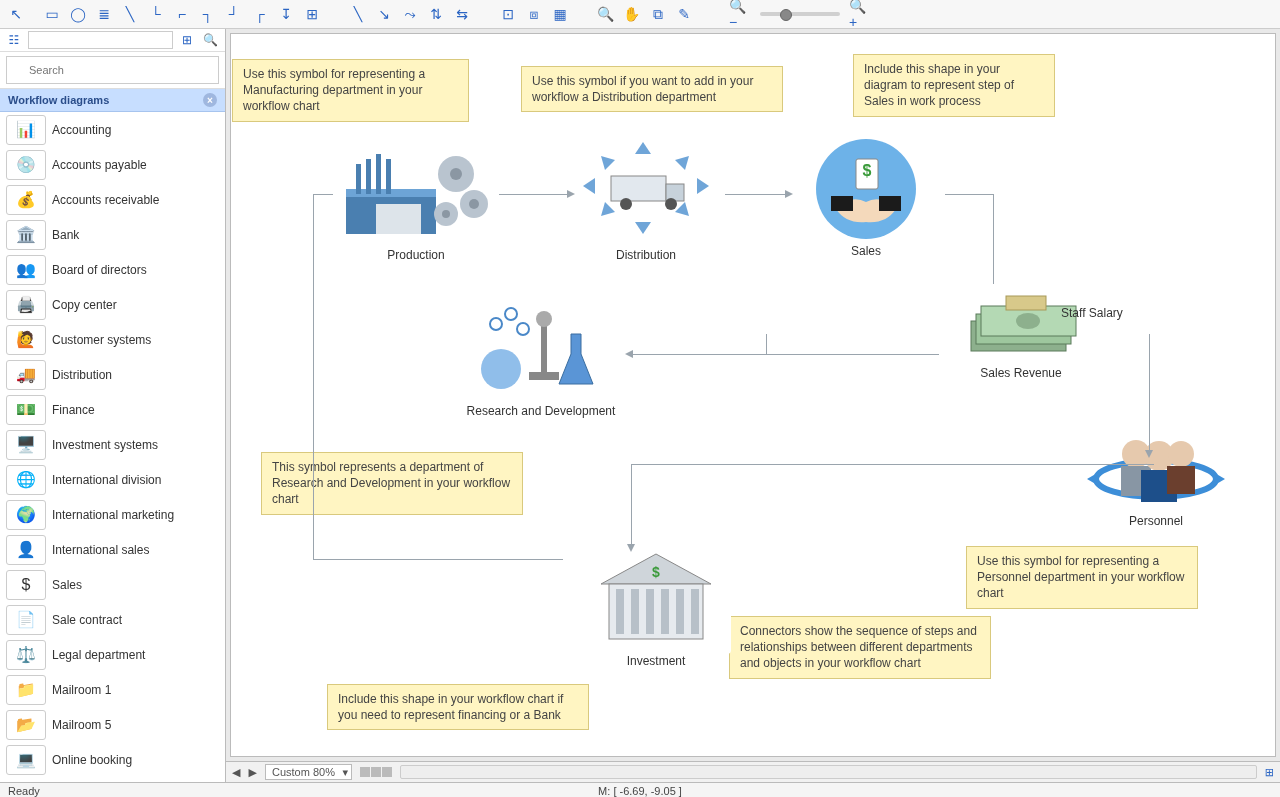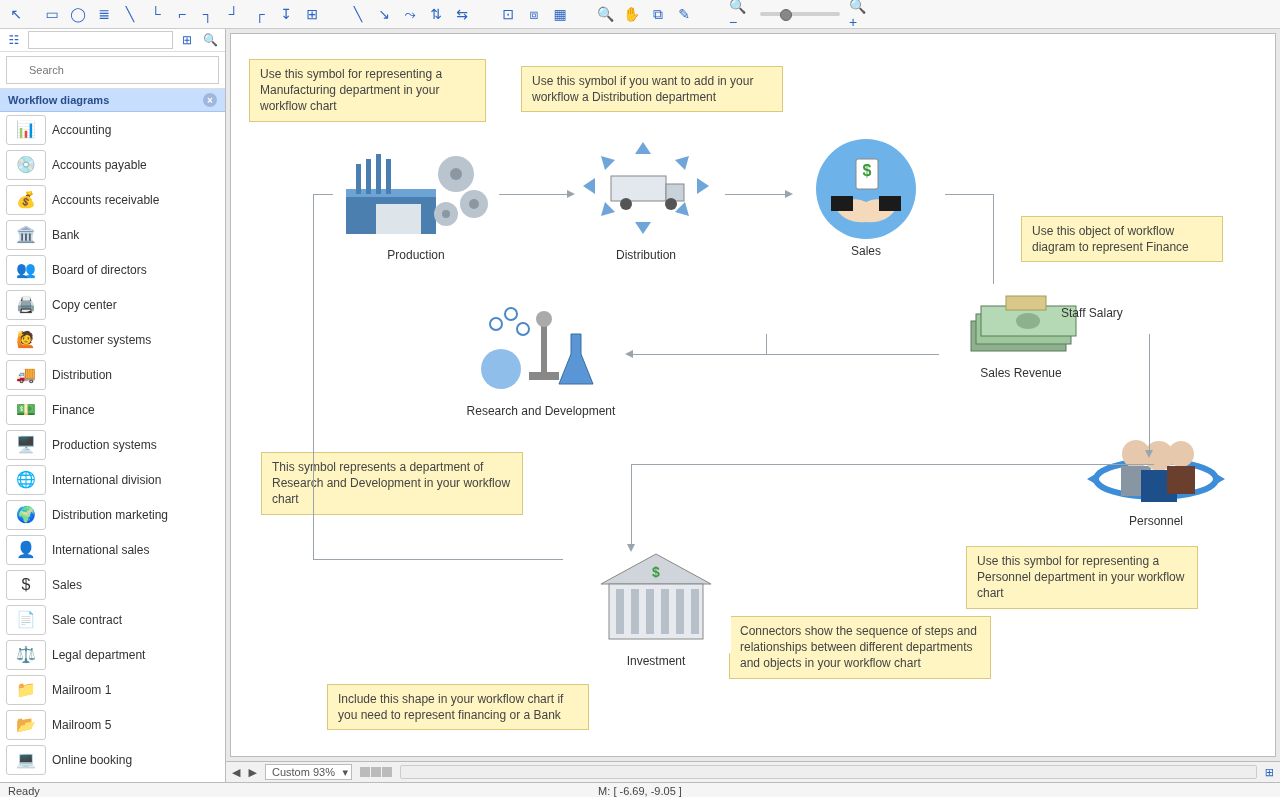--- a/index.html
+++ b/index.html
@@ -135,29 +135,29 @@
         <div class="stencil">
           <div class="thumb">🚚</div>
           <span>Distribution</span>
         </div>
         <div class="stencil">
           <div class="thumb">💵</div>
           <span>Finance</span>
         </div>
         <div class="stencil">
           <div class="thumb">🖥️</div>
-          <span>Production systems</span>
+          <span>Investment systems</span>
         </div>
         <div class="stencil">
           <div class="thumb">🌐</div>
           <span>International division</span>
         </div>
         <div class="stencil">
           <div class="thumb">🌍</div>
-          <span>Distribution marketing</span>
+          <span>International marketing</span>
         </div>
         <div class="stencil">
           <div class="thumb">👤</div>
           <span>International sales</span>
         </div>
         <div class="stencil">
           <div class="thumb">$</div>
           <span>Sales</span>
         </div>
         <div class="stencil">
@@ -179,23 +179,23 @@
         <div class="stencil">
           <div class="thumb">💻</div>
           <span>Online booking</span>
         </div>
       </div>
   </div>
 
   <div class="canvas-area">
     <div class="canvas">
 
-      <div class="callout" style="left:18px;top:25px;width:215px">Use this symbol for representing a Manufacturing department in your workflow chart</div>
+      <div class="callout" style="left:1px;top:25px;width:215px">Use this symbol for representing a Manufacturing department in your workflow chart</div>
       <div class="callout" style="left:290px;top:32px;width:245px">Use this symbol if you want to add in your workflow a Distribution department</div>
-      <div class="callout" style="left:790px;top:182px;width:180px">Use this object of workflow diagram to represent Finance</div>
+      <div class="callout" style="left:622px;top:20px;width:180px">Include this shape in your diagram to represent step of Sales in work process</div>
       <div class="callout" style="left:30px;top:418px;width:240px">This symbol represents a department of Research and Development in your workflow chart</div>
       <div class="callout" style="left:96px;top:650px;width:260px">Include this shape in your workflow chart if you need to represent financing or a Bank</div>
       <div class="callout" style="left:498px;top:582px;width:270px">Connectors show the sequence of steps and relationships between different departments and objects in your workflow chart</div>
       <div class="callout" style="left:735px;top:512px;width:210px">Use this symbol for representing a Personnel department in your workflow chart</div>
 
       <div class="node" style="left:100px;top:110px;width:170px">
         <div class="pic" style="width:160px;height:100px">
           <svg width="160" height="100" viewBox="0 0 160 100">
             <rect x="10" y="50" width="90" height="40" fill="#4a7fb0"></rect>
             <rect x="10" y="45" width="90" height="8" fill="#6da4d6"></rect>
@@ -340,21 +340,21 @@
       <div class="connV" style="left:400px;top:430px;height:82px"></div>
         <div class="arrow arrD" style="left:396px;top:510px"></div>
       <div class="conn" style="left:400px;top:430px;width:522px"></div>
       <div class="connV" style="left:922px;top:430px;height:1px"></div>
 
     </div>
 
     <div class="canvas-status">
       <span style="cursor:pointer">◀</span>
       <span style="cursor:pointer">▶</span>
-      <span class="zoom-sel"><span>Custom 93%</span><span style="position:absolute;right:3px;top:1px">▾</span></span>
+      <span class="zoom-sel"><span>Custom 80%</span><span style="position:absolute;right:3px;top:1px">▾</span></span>
       <span style="display:flex;gap:1px">
           <span style="width:10px;height:10px;background:#bbb"></span>
           <span style="width:10px;height:10px;background:#bbb"></span>
           <span style="width:10px;height:10px;background:#bbb"></span>
         </span>
       <div class="scrollbar"></div>
       <span style="color:#2b65c3">⊞</span>
     </div>
   </div>
 </div>

